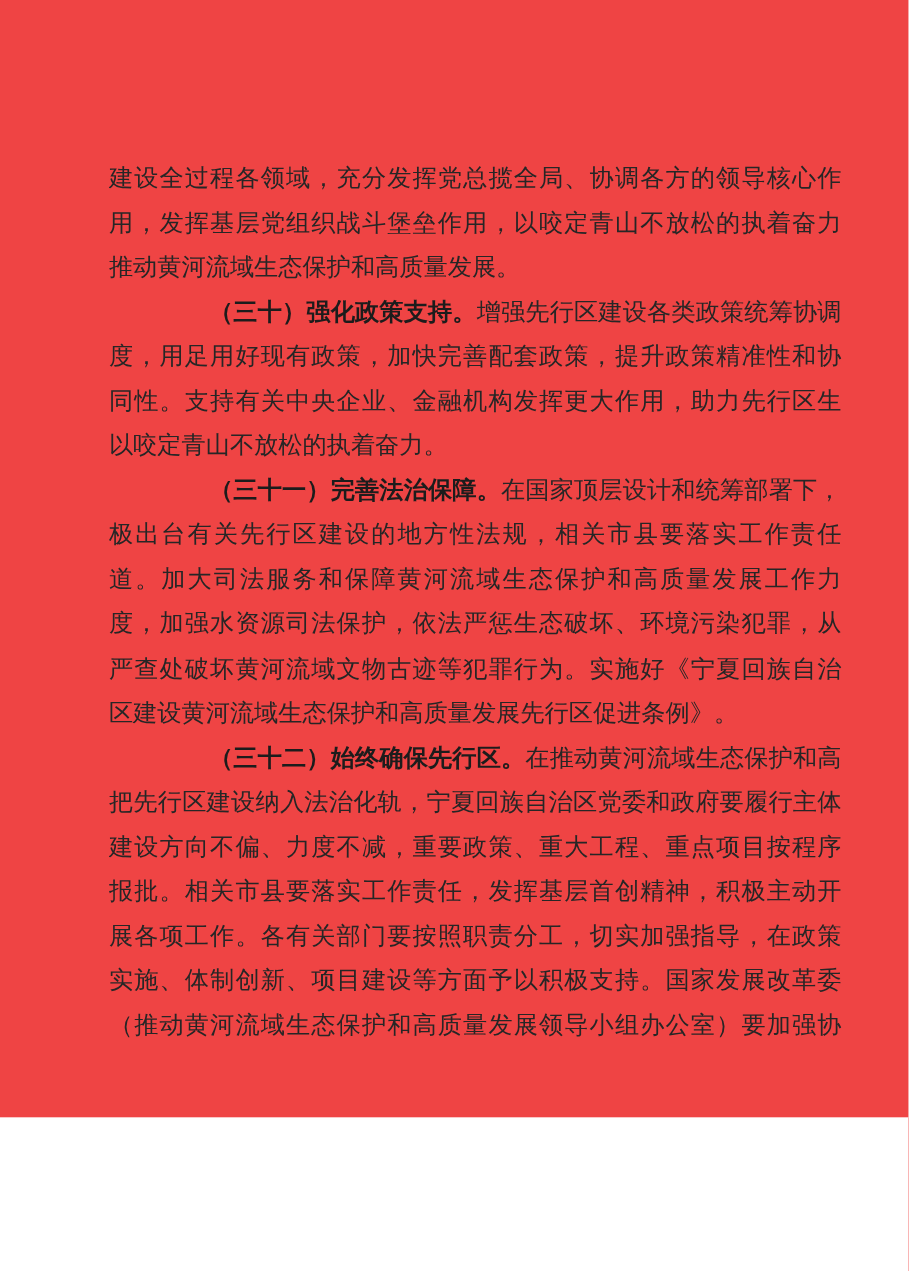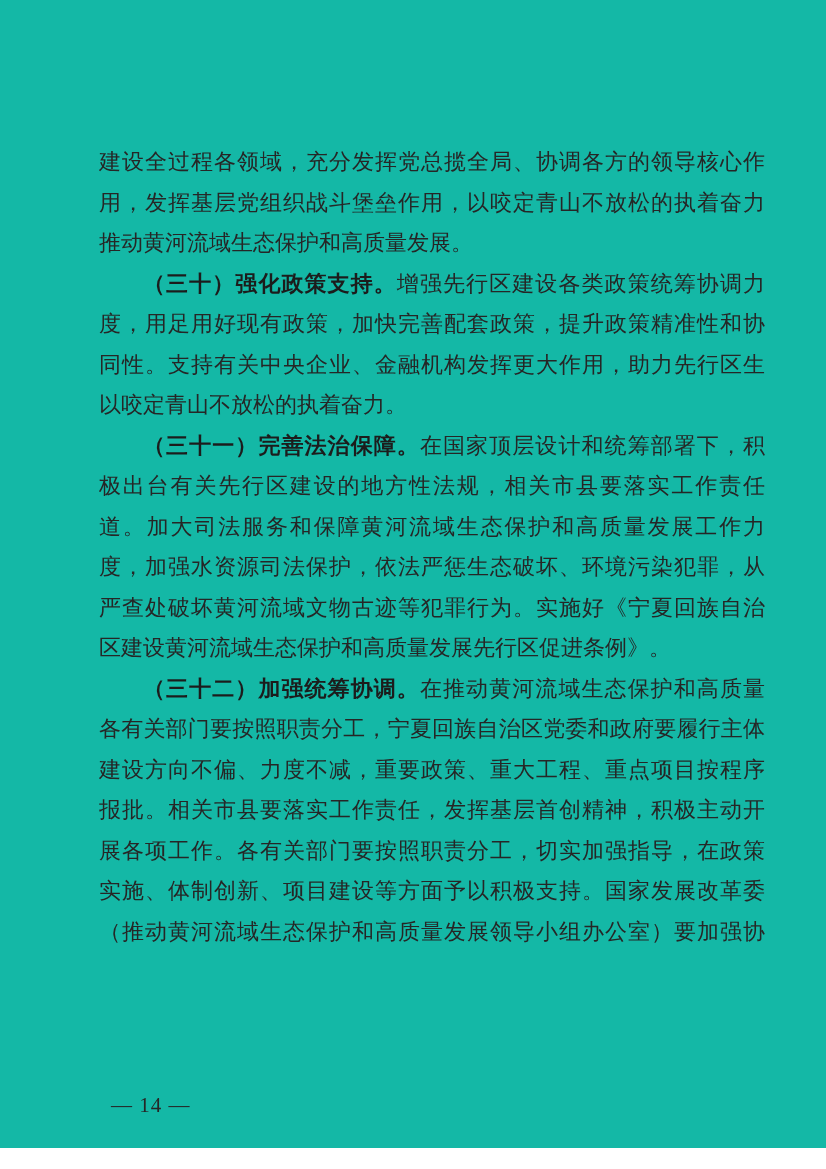--- a/index.html
+++ b/index.html
@@ -3,22 +3,22 @@
 <meta charset="utf-8">
 <style>
   html, body {
     margin: 0;
     padding: 0;
     background: #ffffff;
   }
   .page {
     position: relative;
     width: 826px;
-    height: 1148px;
-    background: #14b8a6;
+    height: 1016px;
+    background: #ef4444;
     overflow: hidden;
     font-family: "Liberation Serif", "DejaVu Serif", serif;
     color: #262626;
   }
   .text-block {
     position: absolute;
     left: 99px;
     top: 142px;
     width: 666px;
   }
@@ -32,20 +32,21 @@
   .line.justify {
     text-align-last: justify;
   }
   .line.indent {
     text-indent: 2em;
   }
   .seg { font-weight: normal; }
   .seg.bold {
     font-weight: bold;
     color: #1c1c1c;
+    margin-left: 47px;
   }
   .page-number {
     position: absolute;
     left: 111px;
     top: 1088px;
     font-size: 21px;
     line-height: 34px;
     color: #262626;
     letter-spacing: 1px;
   }
@@ -61,22 +62,22 @@
       <div class="line justify indent"><span class="seg bold">（三十）强化政策支持。</span><span class="seg">增强先行区建设各类政策统筹协调力</span></div>
       <div class="line justify"><span class="seg">度，用足用好现有政策，加快完善配套政策，提升政策精准性和协</span></div>
       <div class="line justify"><span class="seg">同性。支持有关中央企业、金融机构发挥更大作用，助力先行区生</span></div>
       <div class="line"><span class="seg">以咬定青山不放松的执着奋力。</span></div>
       <div class="line justify indent"><span class="seg bold">（三十一）完善法治保障。</span><span class="seg">在国家顶层设计和统筹部署下，积</span></div>
       <div class="line justify"><span class="seg">极出台有关先行区建设的地方性法规，相关市县要落实工作责任</span></div>
       <div class="line justify"><span class="seg">道。加大司法服务和保障黄河流域生态保护和高质量发展工作力</span></div>
       <div class="line justify"><span class="seg">度，加强水资源司法保护，依法严惩生态破坏、环境污染犯罪，从</span></div>
       <div class="line justify"><span class="seg">严查处破坏黄河流域文物古迹等犯罪行为。实施好《宁夏回族自治</span></div>
       <div class="line"><span class="seg">区建设黄河流域生态保护和高质量发展先行区促进条例》。</span></div>
-      <div class="line justify indent"><span class="seg bold">（三十二）加强统筹协调。</span><span class="seg">在推动黄河流域生态保护和高质量</span></div>
-      <div class="line justify"><span class="seg">各有关部门要按照职责分工，宁夏回族自治区党委和政府要履行主体</span></div>
+      <div class="line justify indent"><span class="seg bold">（三十二）始终确保先行区。</span><span class="seg">在推动黄河流域生态保护和高质量</span></div>
+      <div class="line justify"><span class="seg">把先行区建设纳入法治化轨，宁夏回族自治区党委和政府要履行主体</span></div>
       <div class="line justify"><span class="seg">建设方向不偏、力度不减，重要政策、重大工程、重点项目按程序</span></div>
       <div class="line justify"><span class="seg">报批。相关市县要落实工作责任，发挥基层首创精神，积极主动开</span></div>
       <div class="line justify"><span class="seg">展各项工作。各有关部门要按照职责分工，切实加强指导，在政策</span></div>
       <div class="line justify"><span class="seg">实施、体制创新、项目建设等方面予以积极支持。国家发展改革委</span></div>
       <div class="line justify"><span class="seg">（推动黄河流域生态保护和高质量发展领导小组办公室）要加强协</span></div>
     </div>
   <div class="page-number">— 14 —</div>
 </div>
 
 </body></html>

